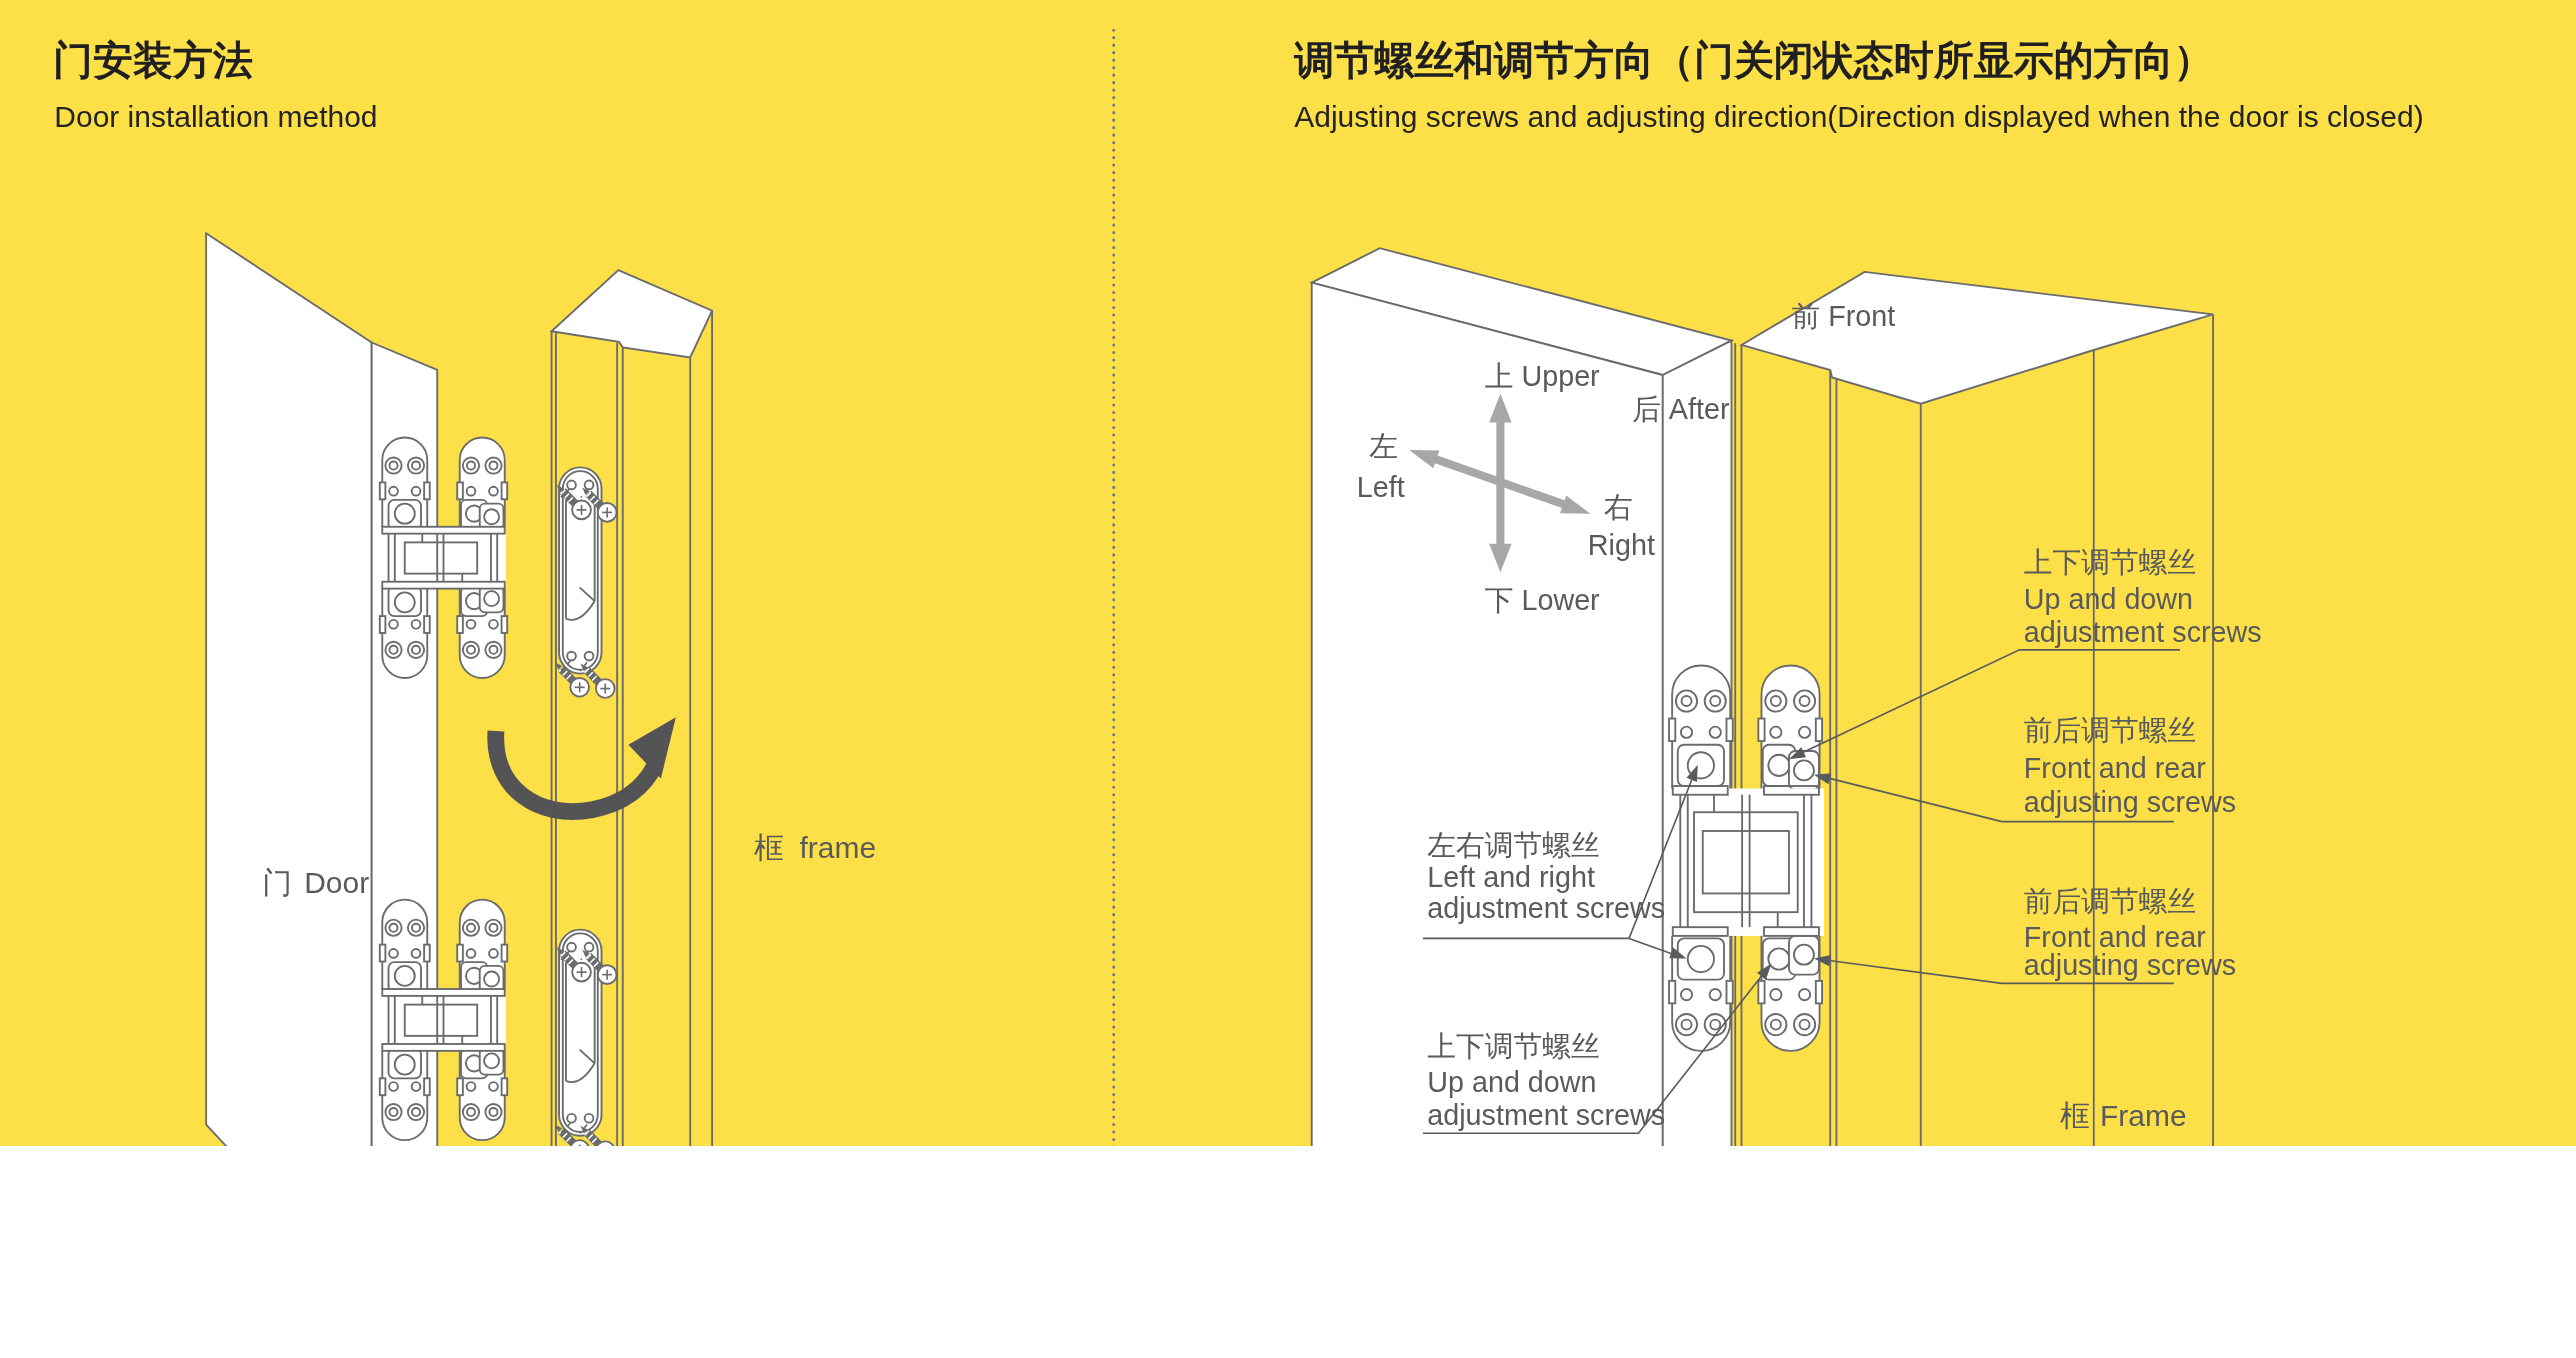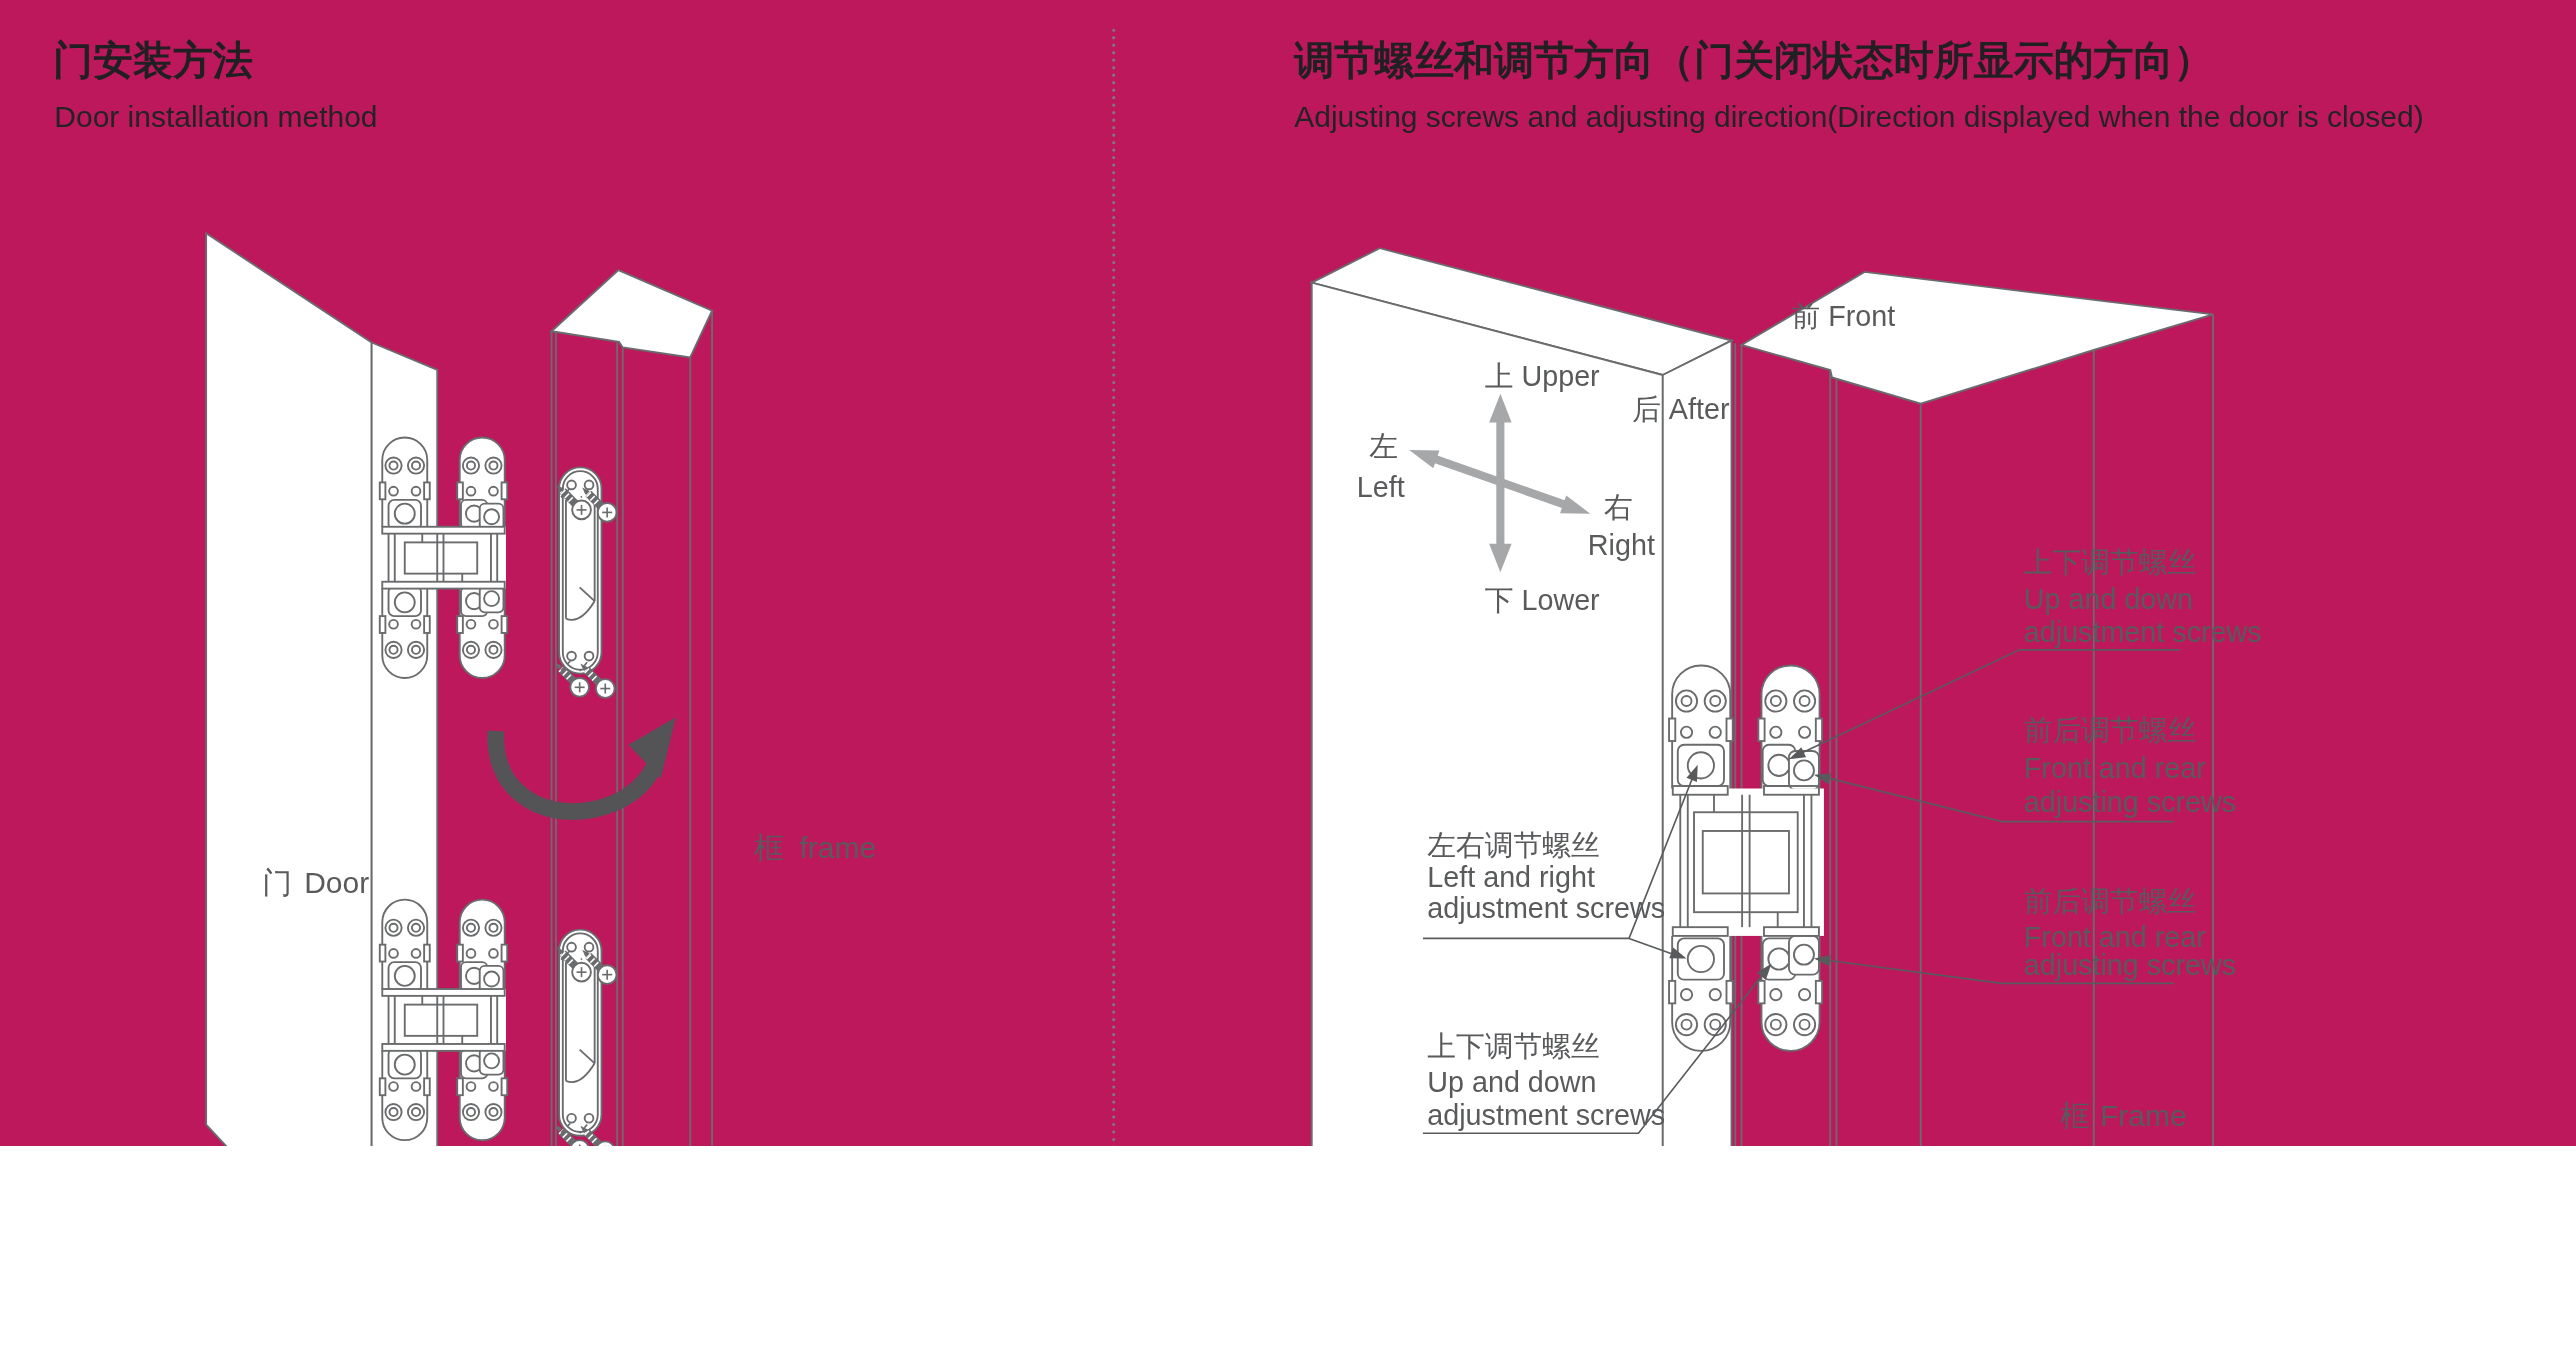--- a/index.html
+++ b/index.html
@@ -1,16 +1,16 @@
 <!DOCTYPE html>
 <html style="font-size:10px"><head>
 <meta charset="utf-8">
 <style>
   html,body{margin:0;padding:0;background:#ffffff;}
-  .stage{width:2576px;height:1146px;position:relative;background:#be185d;text-decoration:underline;}
+  .stage{width:2576px;height:1146px;position:relative;background:#fde047;text-decoration:underline;}
   svg{display:block;}
   text{font-family:"Liberation Sans","DejaVu Sans",sans-serif;fill:#595a5c;}
   .title{font-size:64px;font-weight:600;fill:#202022;}
   .subtitle{font-size:48px;font-weight:400;fill:#232325;}
   .lbl{font-size:46px;}
   .lbl-big{font-size:48px;}
   .ln{stroke:#6a6b6d;stroke-width:3;fill:none;}
   .lnw{stroke:#6a6b6d;stroke-width:3;fill:#ffffff;}
   .lead{stroke:#595a5c;stroke-width:2.6;fill:none;}
   .ah{fill:#595a5c;stroke:none;}

